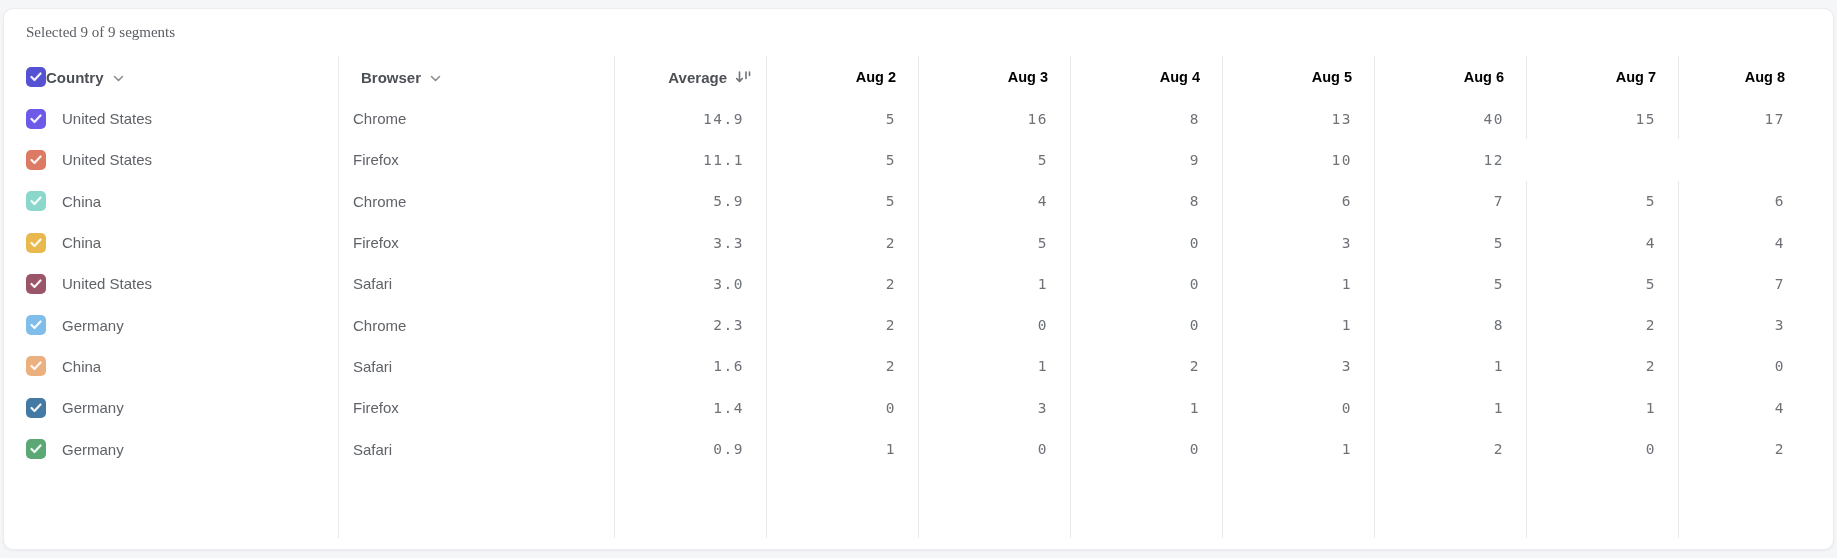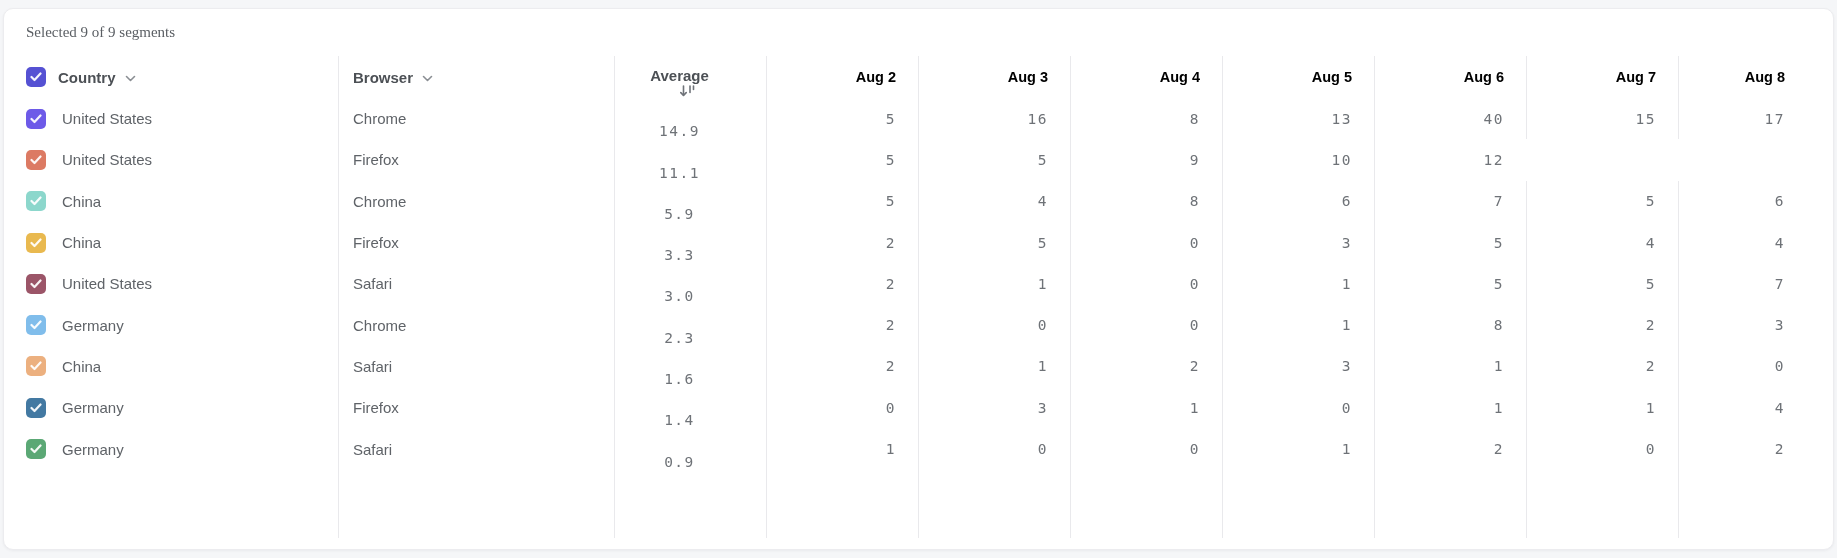--- a/index.html
+++ b/index.html
@@ -24,31 +24,31 @@
     padding-left:22px;
     font-size:15px;color:#5a5e63;font-family:Liberation Serif, serif;
   }
   .grid{display:block;}
   .row{display:flex;height:41.3px;}
   .row.hrow{height:42px;}
   .row.spacer{height:68px;}
   .cell{display:flex;align-items:center;box-sizing:border-box;flex:none;}
   .c0{width:334px;padding-left:22px;}
   .c1{width:276px;padding-left:14px;border-left:1px solid #e9e9ec;}
-  .c2{width:152px;border-left:1px solid #e9e9ec;flex-direction:column;}
+  .c2{width:152px;border-left:1px solid #e9e9ec;}
   .cd{width:152px;border-left:1px solid #e9e9ec;}
   .cd.last{width:129px;}
   .num{justify-content:flex-end;padding-right:22px;}
   .mono{
     font-family:"DejaVu Sans Mono",monospace;
     font-size:14.5px;letter-spacing:1.5px;color:#6e7277;
   }
   .label{font-size:15px;color:#5f6368;margin-left:16px;}
-  .hlabel{font-size:15px;font-weight:bold;color:#4c5055;margin-left:12px;}
-  .hlabel.nocb{margin-left:0;}
+  .hlabel{font-size:15px;font-weight:bold;color:#4c5055;}
+  .hlabel.nocb{margin-left:8px;}
   .dlabel{font-size:14.5px;font-weight:bold;color:#000000;}
   .avg-label{font-size:15px;font-weight:bold;color:#4c5055;}
   .cb{
     width:20px;height:20px;border-radius:5px;
     display:flex;align-items:center;justify-content:center;
     flex:none;cursor:pointer;
   }
   .chev{display:flex;margin-left:9px;margin-top:2px;}
   .sorticon{display:flex;margin-left:8px;margin-right:-8px;}
   .clickable{cursor:pointer;}

